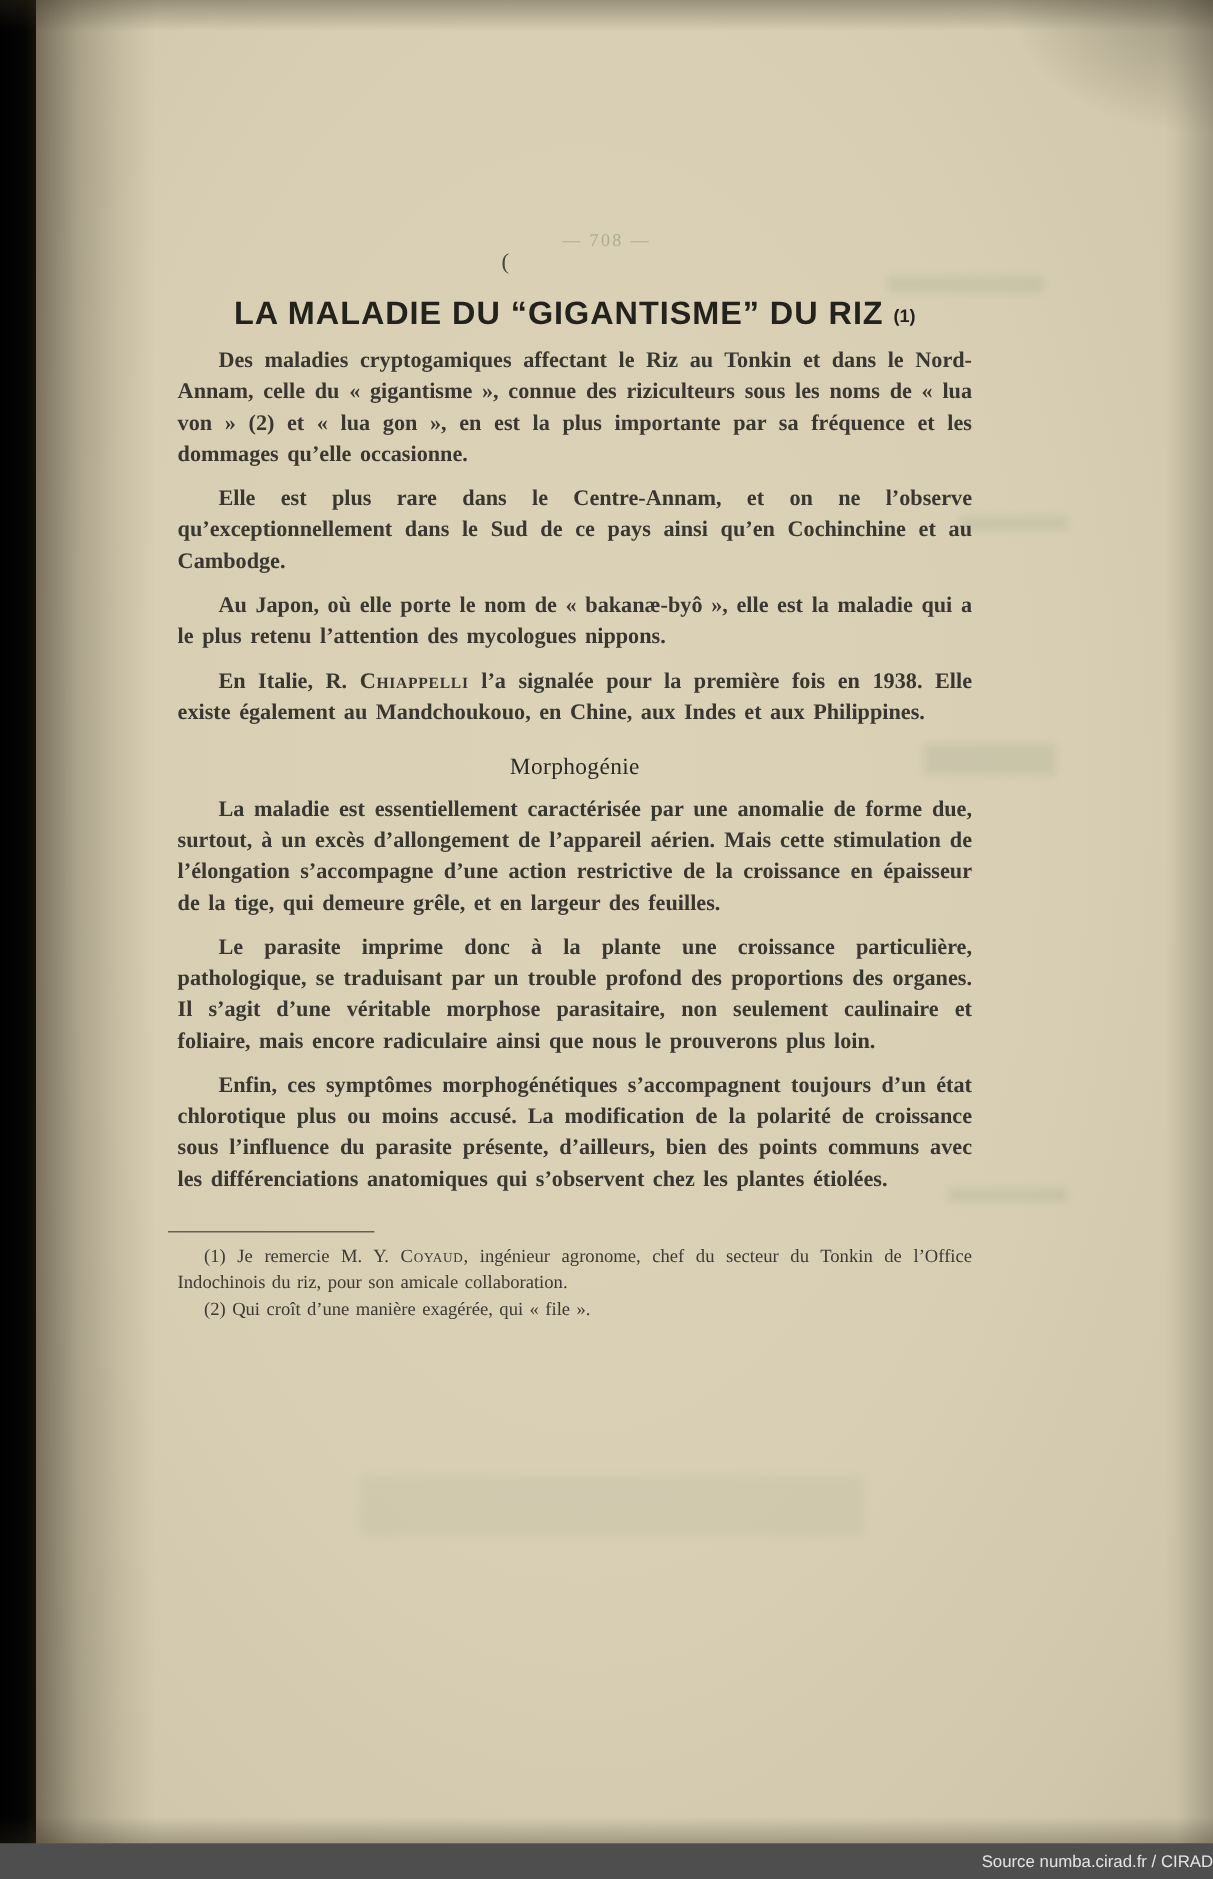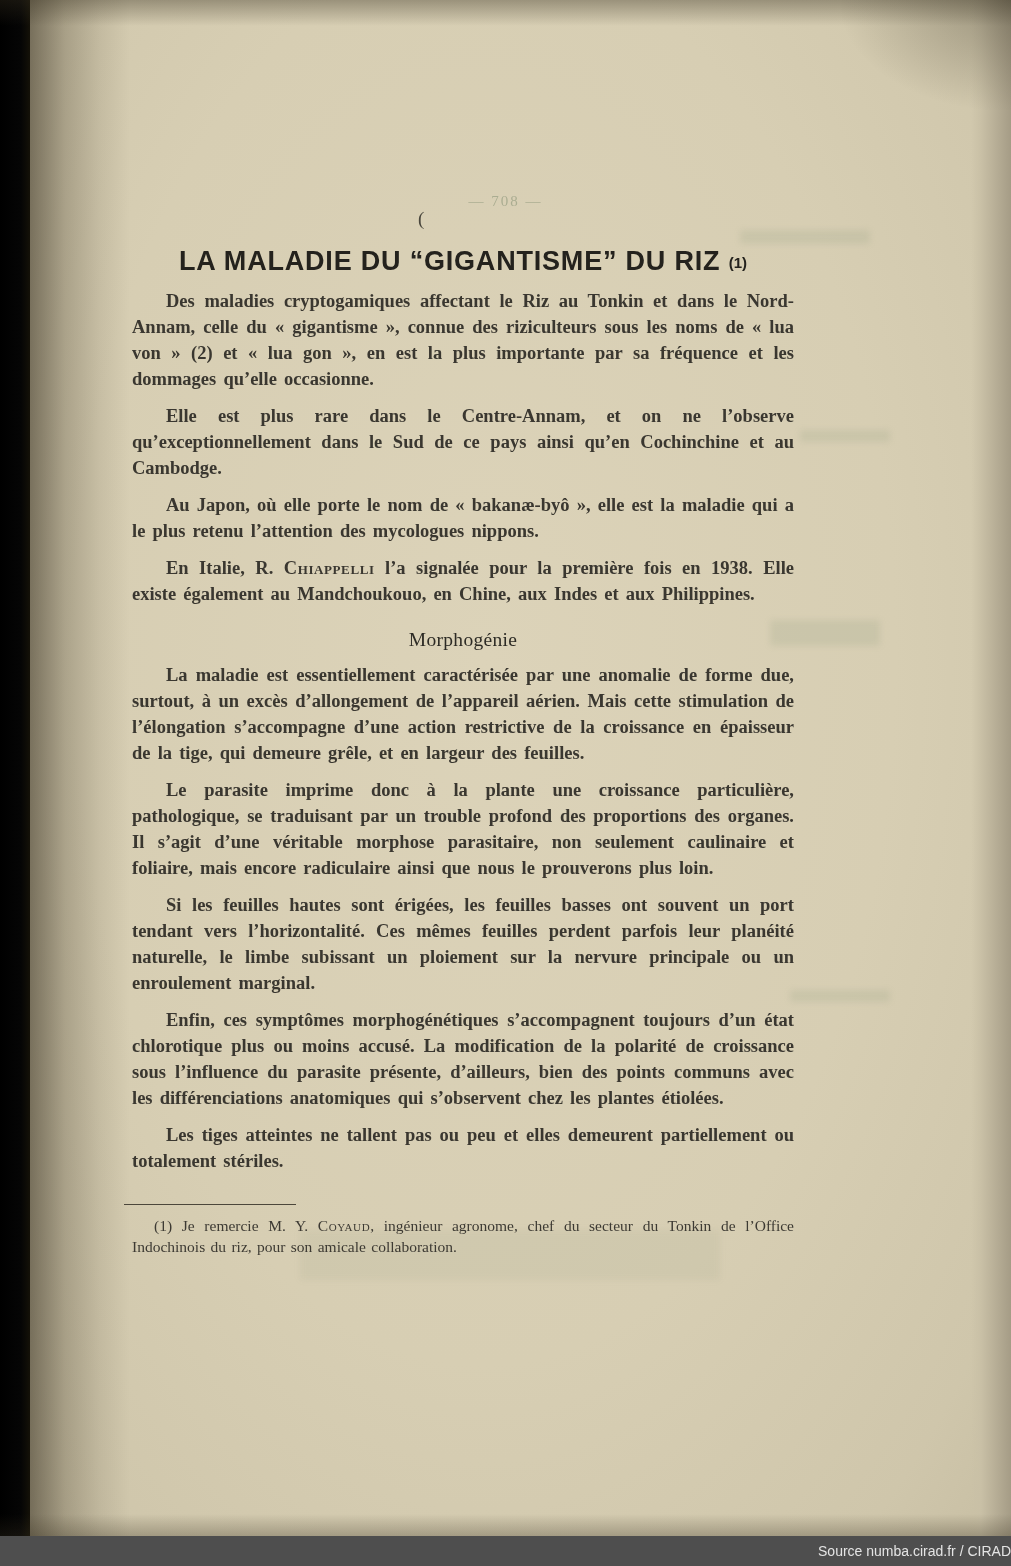--- a/index.html
+++ b/index.html
@@ -62,21 +62,21 @@
     color:rgba(95,115,88,0.38);
     font-size:15px; letter-spacing:2px;
     filter:blur(0.6px);
   }
   .stray-mark {
     position:absolute; top:208px; left:418px;
     color:#49463c; font-size:19px;
   }
   
   .content {
-    position:absolute; left:132px; top:246px; width:662px;
+    position:absolute; left:148px; top:246px; width:662px;
     color:#3a3730;
   }
   .title {
     text-align:center;
     font-family:"Liberation Sans", sans-serif;
     font-weight:700;
     font-size:27px;
     letter-spacing:0.8px;
     color:#24221d;
     white-space:nowrap;
@@ -164,27 +164,26 @@
     <p class="para">Des maladies cryptogamiques affectant le Riz au Tonkin et dans le Nord-Annam, celle du « gigantisme », connue des riziculteurs sous les noms de « lua von » (2) et « lua gon », en est la plus importante par sa fréquence et les dommages qu’elle occasionne.</p>
     <p class="para">Elle est plus rare dans le Centre-Annam, et on ne l’observe qu’exceptionnellement dans le Sud de ce pays ainsi qu’en Cochinchine et au Cambodge.</p>
     <p class="para">Au Japon, où elle porte le nom de « bakanæ-byô », elle est la maladie qui a le plus retenu l’attention des mycologues nippons.</p>
 
     <p class="para"><span>En Italie, R. </span><span class="smallcaps">Chiappelli</span><span> l’a signalée pour la première fois en 1938. Elle existe également au Mandchoukouo, en Chine, aux Indes et aux Philippines.</span></p>
 
     <div class="heading">Morphogénie</div>
 
     <p class="para">La maladie est essentiellement caractérisée par une anomalie de forme due, surtout, à un excès d’allongement de l’appareil aérien. Mais cette stimulation de l’élongation s’accompagne d’une action restrictive de la croissance en épaisseur de la tige, qui demeure grêle, et en largeur des feuilles.</p>
     <p class="para">Le parasite imprime donc à la plante une croissance particulière, pathologique, se traduisant par un trouble profond des proportions des organes. Il s’agit d’une véritable morphose parasitaire, non seulement caulinaire et foliaire, mais encore radiculaire ainsi que nous le prouverons plus loin.</p>
-    <p class="para">Si les feuilles hautes sont érigées, les feuilles basses ont souvent un port tendant vers l’horizontalité. Ces mêmes feuilles perdent parfois leur planéité naturelle, le limbe subissant un ploiement sur la nervure principale ou un enroulement marginal.</p>
     <p class="para">Enfin, ces symptômes morphogénétiques s’accompagnent toujours d’un état chlorotique plus ou moins accusé. La modification de la polarité de croissance sous l’influence du parasite présente, d’ailleurs, bien des points communs avec les différenciations anatomiques qui s’observent chez les plantes étiolées.</p>
-    <p class="para">Les tiges atteintes ne tallent pas ou peu et elles demeurent partiellement ou totalement stériles.</p>
 
     <div class="footnotes">
       <hr class="footnote-rule">
       <p class="footnote"><span>(1) Je remercie M. Y. </span><span class="smallcaps">Coyaud</span><span>, ingénieur agronome, chef du secteur du Tonkin de l’Office Indochinois du riz, pour son amicale collaboration.</span></p>
+      <p class="footnote">(2) Qui croît d’une manière exagérée, qui « file ».</p>
     </div>
 
   </div>
 
   <div class="source-bar">
     <span>Source numba.cirad.fr / CIRAD</span>
   </div>
 
 </div>
 

